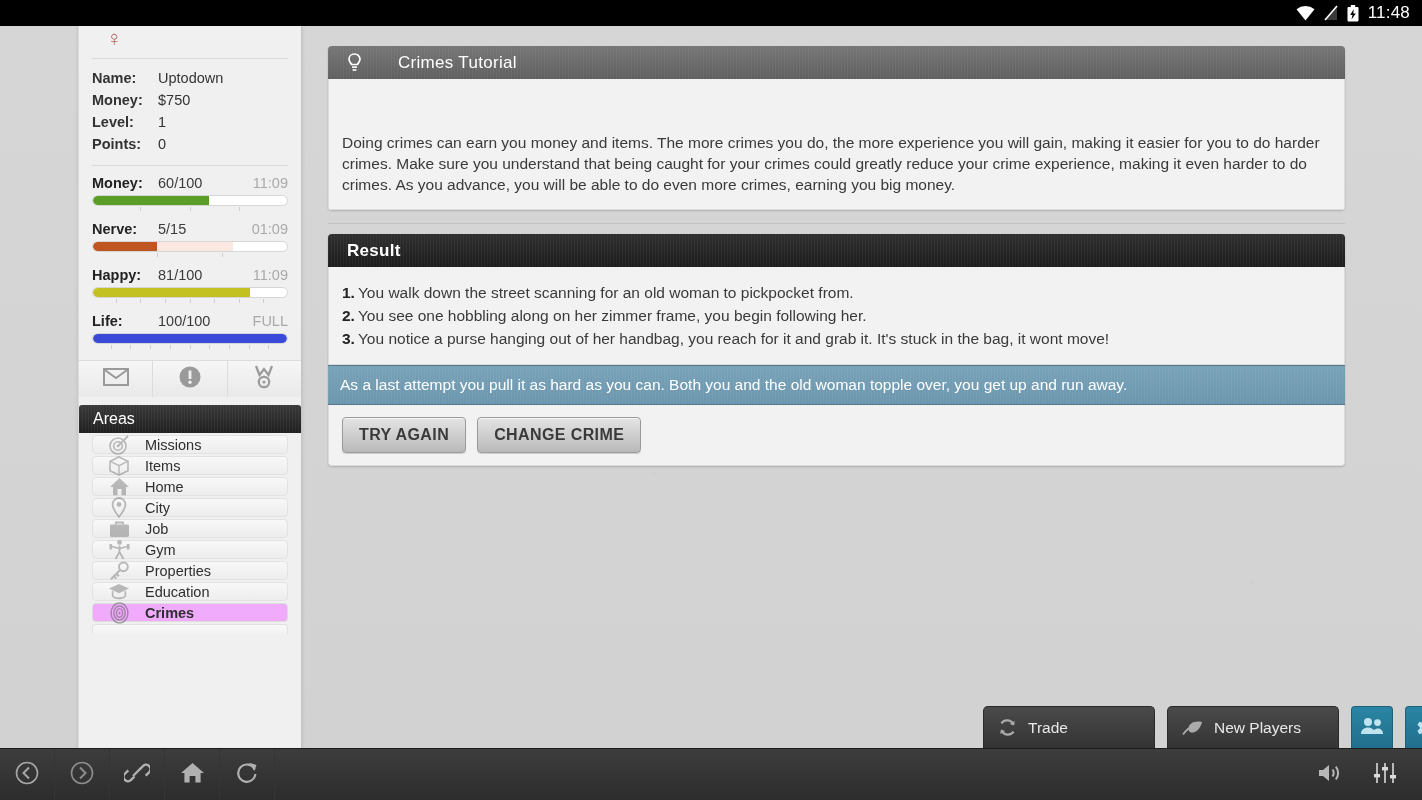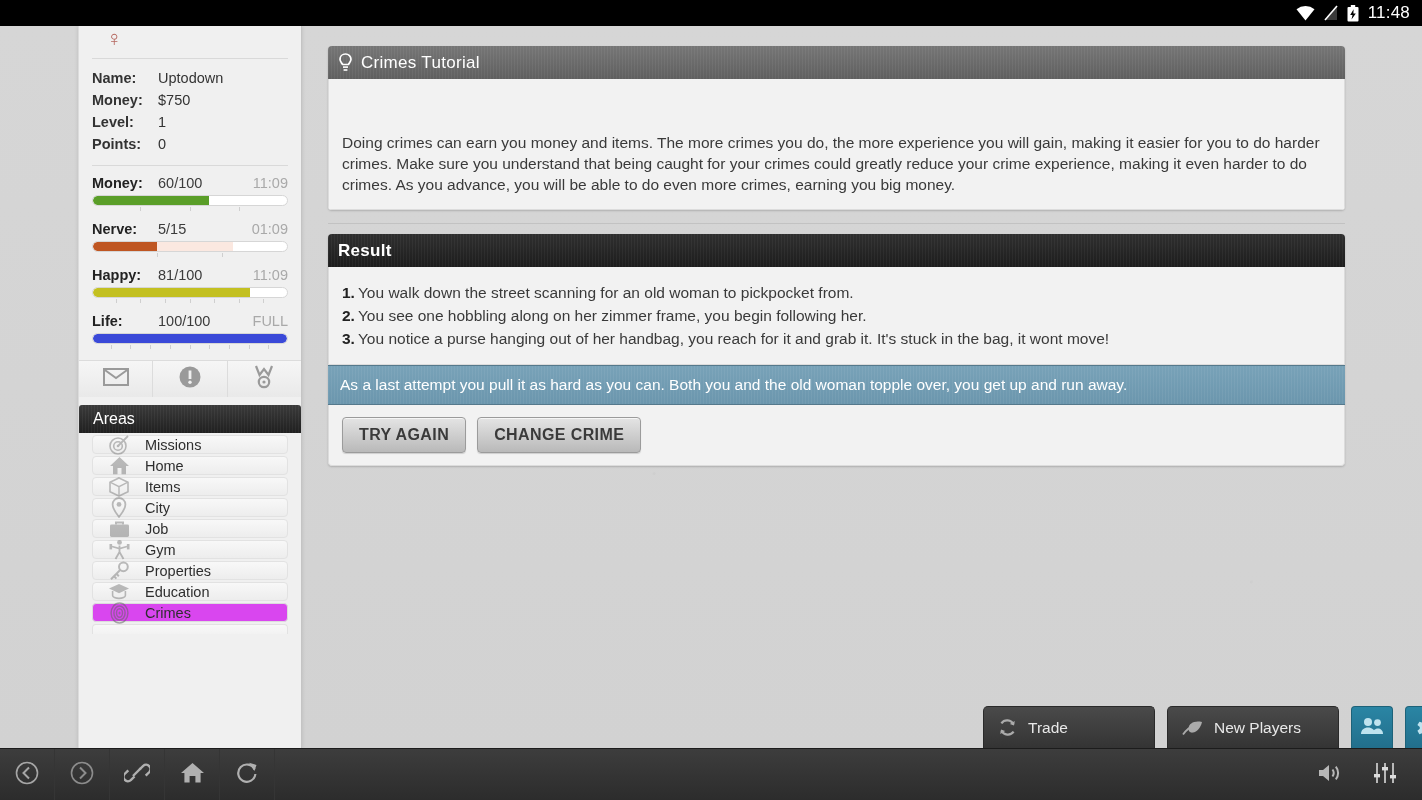--- a/index.html
+++ b/index.html
@@ -86,33 +86,33 @@
       linear-gradient(#3a3a3a, #202020);
     border-radius: 3px 3px 0 0;
   }
   .nav-item {
     display: flex; align-items: center; height: 19px; margin: 2px 0;
     padding-left: 10px; border-radius: 4px;
     background: linear-gradient(#f8f8f8, #ededed);
     border: 1px solid #e2e2e2;
     font-size: 14.5px; color: #2e2e2e;
   }
-  .nav-item.active { background: #d946ef; font-weight: normal; border-color: #dcdcdc; }
+  .nav-item.active { background: #f0abfc; font-weight: bold; border-color: #dcdcdc; }
   .nav-ic { width: 32px; display: flex; align-items: center; justify-content: center; opacity: .42; }
   .nav-item.active .nav-ic { opacity: .55; }
   .nav-lb { margin-left: 10px; }
   .nav-partial { height: 10px; border-radius: 4px 4px 0 0;
     background: linear-gradient(#f8f8f8, #f2f2f2); border: 1px solid #e2e2e2; border-bottom: none; }
 
   
   .main { position: absolute; left: 328px; top: 20px; width: 1017px; }
   .panel { border-radius: 4px; overflow: hidden; box-shadow: 0 1px 2px rgba(0,0,0,.18); }
   .ph {
-    height: 33px; display: flex; align-items: center; padding: 0 10px;
-    color: #fff; font-size: 17px; letter-spacing: .3px;
+    height: 33px; display: flex; align-items: center; padding: 0 19px;
+    color: #fff; font-size: 17px; letter-spacing: .3px; gap: 28px;
   }
   .ph.gray {
     background:
       repeating-linear-gradient(90deg, rgba(255,255,255,.05) 0 1px, transparent 1px 3px),
       linear-gradient(#767676, #5f5f5f);
   }
   .ph.dark {
     background:
       repeating-linear-gradient(90deg, rgba(255,255,255,.045) 0 1px, transparent 1px 3px),
       linear-gradient(#2f2f2f, #1d1d1d);
@@ -347,34 +347,34 @@
                   <circle cx="9" cy="11" r="8" fill="none" stroke="#666" stroke-width="1.6"></circle>
                   <circle cx="9" cy="11" r="4.3" fill="none" stroke="#666" stroke-width="1.6"></circle>
                   <circle cx="9" cy="11" r="1.3" fill="#666"></circle>
                   <path d="M9 11 19 1" stroke="#666" stroke-width="1.8"></path>
                 </svg>
               </span>
               <span class="nav-lb">Missions</span>
             </div>
             <div class="nav-item">
               <span class="nav-ic">
-                <svg width="21" height="19" viewBox="0 0 21 19">
-                  <path d="M10.5 1 20 10h-3v8.2h-4.5V12h-4v6.2H4V10H1Z" fill="#666"></path>
-                </svg>
-              </span>
-              <span class="nav-lb">Home</span>
-            </div>
-            <div class="nav-item">
-              <span class="nav-ic">
                 <svg width="20" height="20" viewBox="0 0 20 20">
                   <path d="M10 1 19 5.2v9.6L10 19 1 14.8V5.2Z" fill="none" stroke="#666" stroke-width="1.6"></path>
                   <path d="M1 5.2 10 9.6l9-4.4M10 9.6V19" fill="none" stroke="#666" stroke-width="1.4"></path>
                 </svg>
               </span>
               <span class="nav-lb">Items</span>
+            </div>
+            <div class="nav-item">
+              <span class="nav-ic">
+                <svg width="21" height="19" viewBox="0 0 21 19">
+                  <path d="M10.5 1 20 10h-3v8.2h-4.5V12h-4v6.2H4V10H1Z" fill="#666"></path>
+                </svg>
+              </span>
+              <span class="nav-lb">Home</span>
             </div>
             <div class="nav-item">
               <span class="nav-ic">
                 <svg width="16" height="21" viewBox="0 0 16 21">
                   <path d="M8 1a6.4 6.4 0 0 0-6.4 6.4C1.6 12 8 20 8 20s6.4-8 6.4-12.6A6.4 6.4 0 0 0 8 1Z" fill="none" stroke="#666" stroke-width="1.8"></path>
                   <circle cx="8" cy="7.4" r="2.4" fill="#666"></circle>
                 </svg>
               </span>
               <span class="nav-lb">City</span>
             </div>

